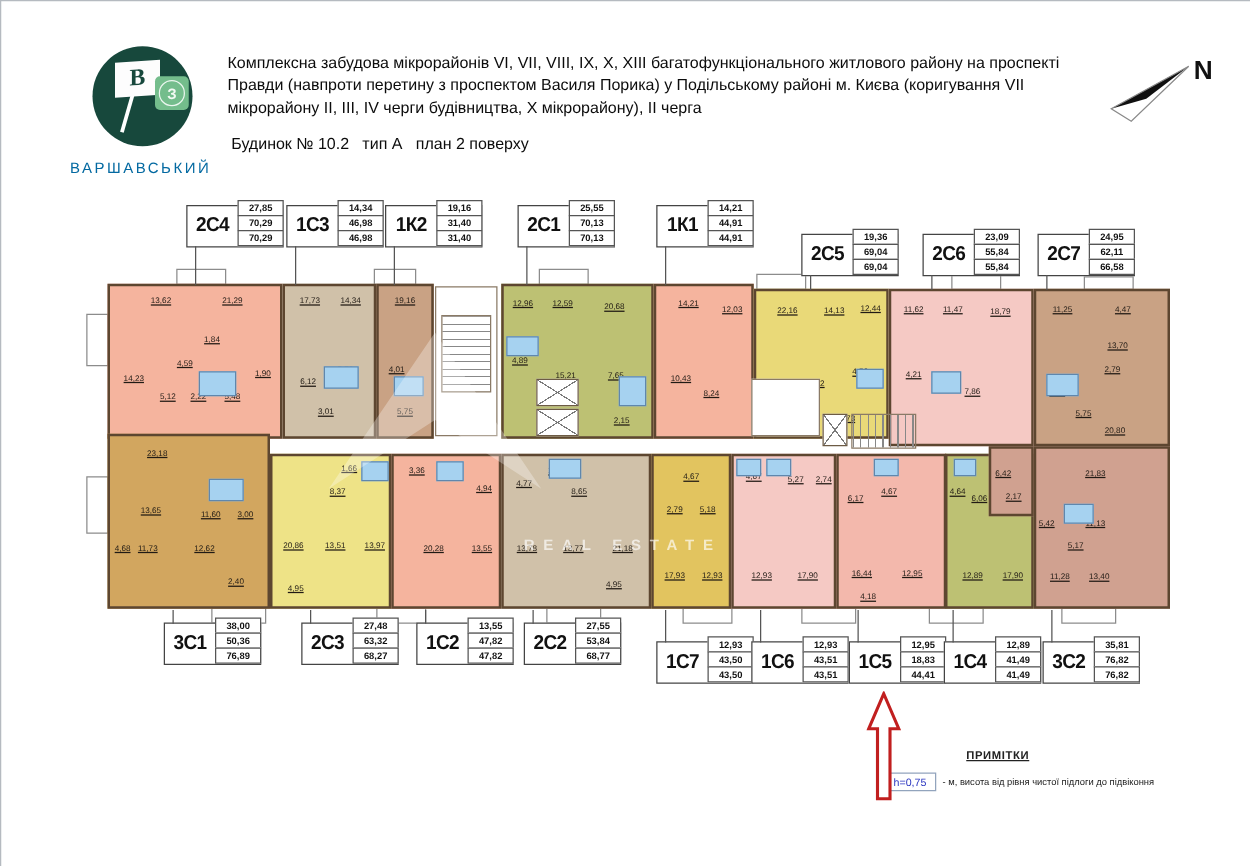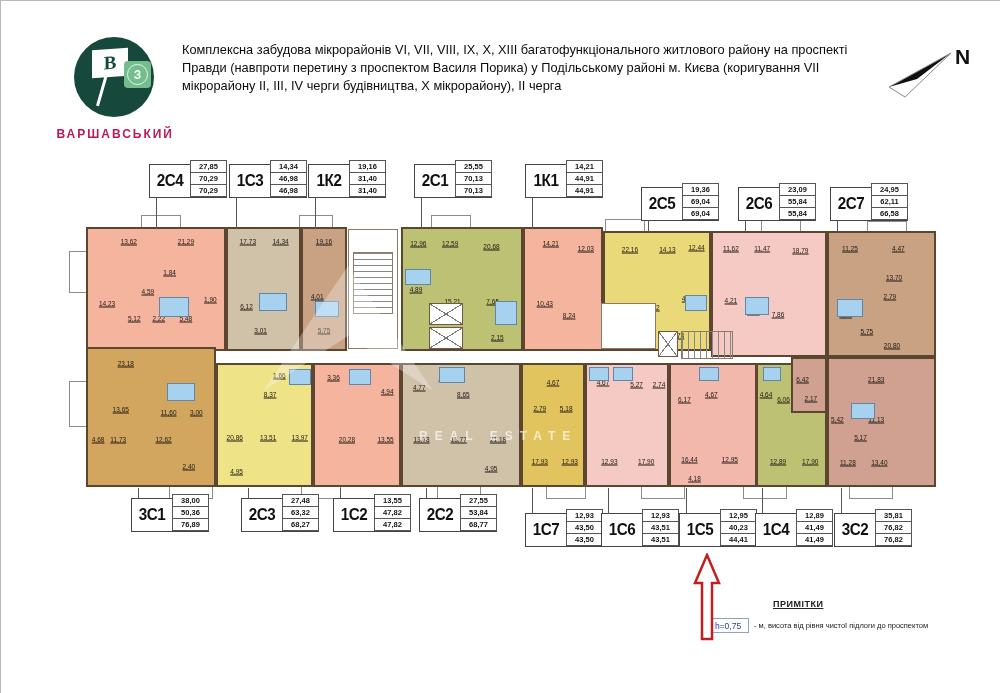--- a/index.html
+++ b/index.html
@@ -12,22 +12,22 @@
                background:#17483c;}
   .logo-pole{position:absolute;left:30px;top:12px;width:3px;height:58px;background:#fff;
              transform:rotate(16deg);}
   .logo-flag{position:absolute;left:18px;top:12px;width:36px;height:28px;background:#fdfdfd;
              transform:skewY(-4deg);display:flex;align-items:center;justify-content:center;
              font-family:"Liberation Serif",serif;font-weight:bold;font-size:19px;color:#17483c;}
   .logo-square{position:absolute;left:50px;top:24px;width:27px;height:27px;background:#74bd8c;
                border-radius:4px;display:flex;align-items:center;justify-content:center;}
   .logo-z{width:19px;height:19px;border:1.5px solid #eaf6ee;border-radius:50%;color:#f2faf4;
           font-size:12px;font-weight:bold;display:flex;align-items:center;justify-content:center;}
-  .logo-brand{position:absolute;left:0;top:90px;width:118px;text-align:right;font-size:12px;
-              font-weight:bold;letter-spacing:2px;color:#be185d;}
+  .logo-brand{position:absolute;left:0;top:90px;width:118px;text-align:left;font-size:12px;
+              font-weight:normal;letter-spacing:2px;color:#0369a1;}
   .proj-text{position:absolute;left:181px;top:40px;width:700px;font-size:12.8px;line-height:1.42;
              color:#0c0c0c;}
   .bldg-text{position:absolute;left:184px;top:106px;font-size:12.8px;color:#0c0c0c;white-space:pre-wrap;}
   .north{position:absolute;left:886px;top:44px;width:90px;height:66px;}
   .north-n{position:absolute;left:68px;top:0;font-size:21px;font-weight:600;color:#111;}
 
   
   .apt-label{position:absolute;width:76px;height:32px;border:1px solid #444;background:#fff;
              display:flex;align-items:center;z-index:6;}
   .apt-code{flex:0 0 40px;text-align:center;font-size:16px;font-weight:bold;letter-spacing:-0.5px;
@@ -83,20 +83,21 @@
       <div class="logo-flag">
           <span>В</span>
         </div>
       <div class="logo-square">
           <div class="logo-z">З</div>
         </div>
     </div>
     <div class="logo-brand">ВАРШАВСЬКИЙ</div>
   </div>
   <div class="proj-text">Комплексна забудова мікрорайонів VI, VII, VIII, IX, X, XIII багатофункціонального житлового району на проспекті Правди (навпроти перетину з проспектом Василя Порика) у Подільському районі м. Києва (коригування VII мікрорайону II, III, IV черги будівництва, X мікрорайону), II черга</div>
+  <div class="bldg-text">Будинок № 10.2   тип А   план 2 поверху</div>
   <div class="north">
     <svg width="70" height="56" viewBox="0 0 70 56">
       <polygon points="2,42 64,8 30,34" fill="#101010"></polygon>
       <polygon points="2,42 64,8 18,52" fill="none" stroke="#8a8a8a" stroke-width="1"></polygon>
     </svg>
     <span class="north-n">N</span>
   </div>
 
   <div class="apt-label" style="left:148px;top:163px">
       <div class="apt-code">2С4</div>
@@ -222,21 +223,21 @@
         <div class="area-cell">12,93</div>
         <div class="area-cell">43,51</div>
         <div class="area-cell">43,51</div>
       </div>
       <div class="leader" style="height: 26px; bottom: 100%;"></div>
     </div>
   <div class="apt-label" style="left:678px;top:512px">
       <div class="apt-code">1С5</div>
       <div class="apt-areas">
         <div class="area-cell">12,95</div>
-        <div class="area-cell">40,23</div>
+        <div class="area-cell">18,83</div>
         <div class="area-cell">44,41</div>
       </div>
       <div class="leader" style="height: 26px; bottom: 100%;"></div>
     </div>
   <div class="apt-label" style="left:754px;top:512px">
       <div class="apt-code">1С4</div>
       <div class="apt-areas">
         <div class="area-cell">12,89</div>
         <div class="area-cell">41,49</div>
         <div class="area-cell">41,49</div>
@@ -443,17 +444,17 @@
   <div class="wm2">REAL ESTATE</div>
 
   <svg class="red-arrow" width="28" height="90" viewBox="0 0 28 90">
     <polygon points="14,2 26,30 19,30 19,86 9,86 9,30 2,30" fill="#ffffff" stroke="#c11f1f" stroke-width="2.5"></polygon>
   </svg>
 
   <div class="legend">
     <div class="legend-title">ПРИМІТКИ</div>
     <div class="legend-row">
       <div class="legend-box1">h=0,75</div>
-      <span>- м, висота від рівня чистої підлоги до проспектом</span>
+      <span>- м, висота від рівня чистої підлоги до підвіконня</span>
     </div>
   </div>
 
 </div>
 
 </body></html>

